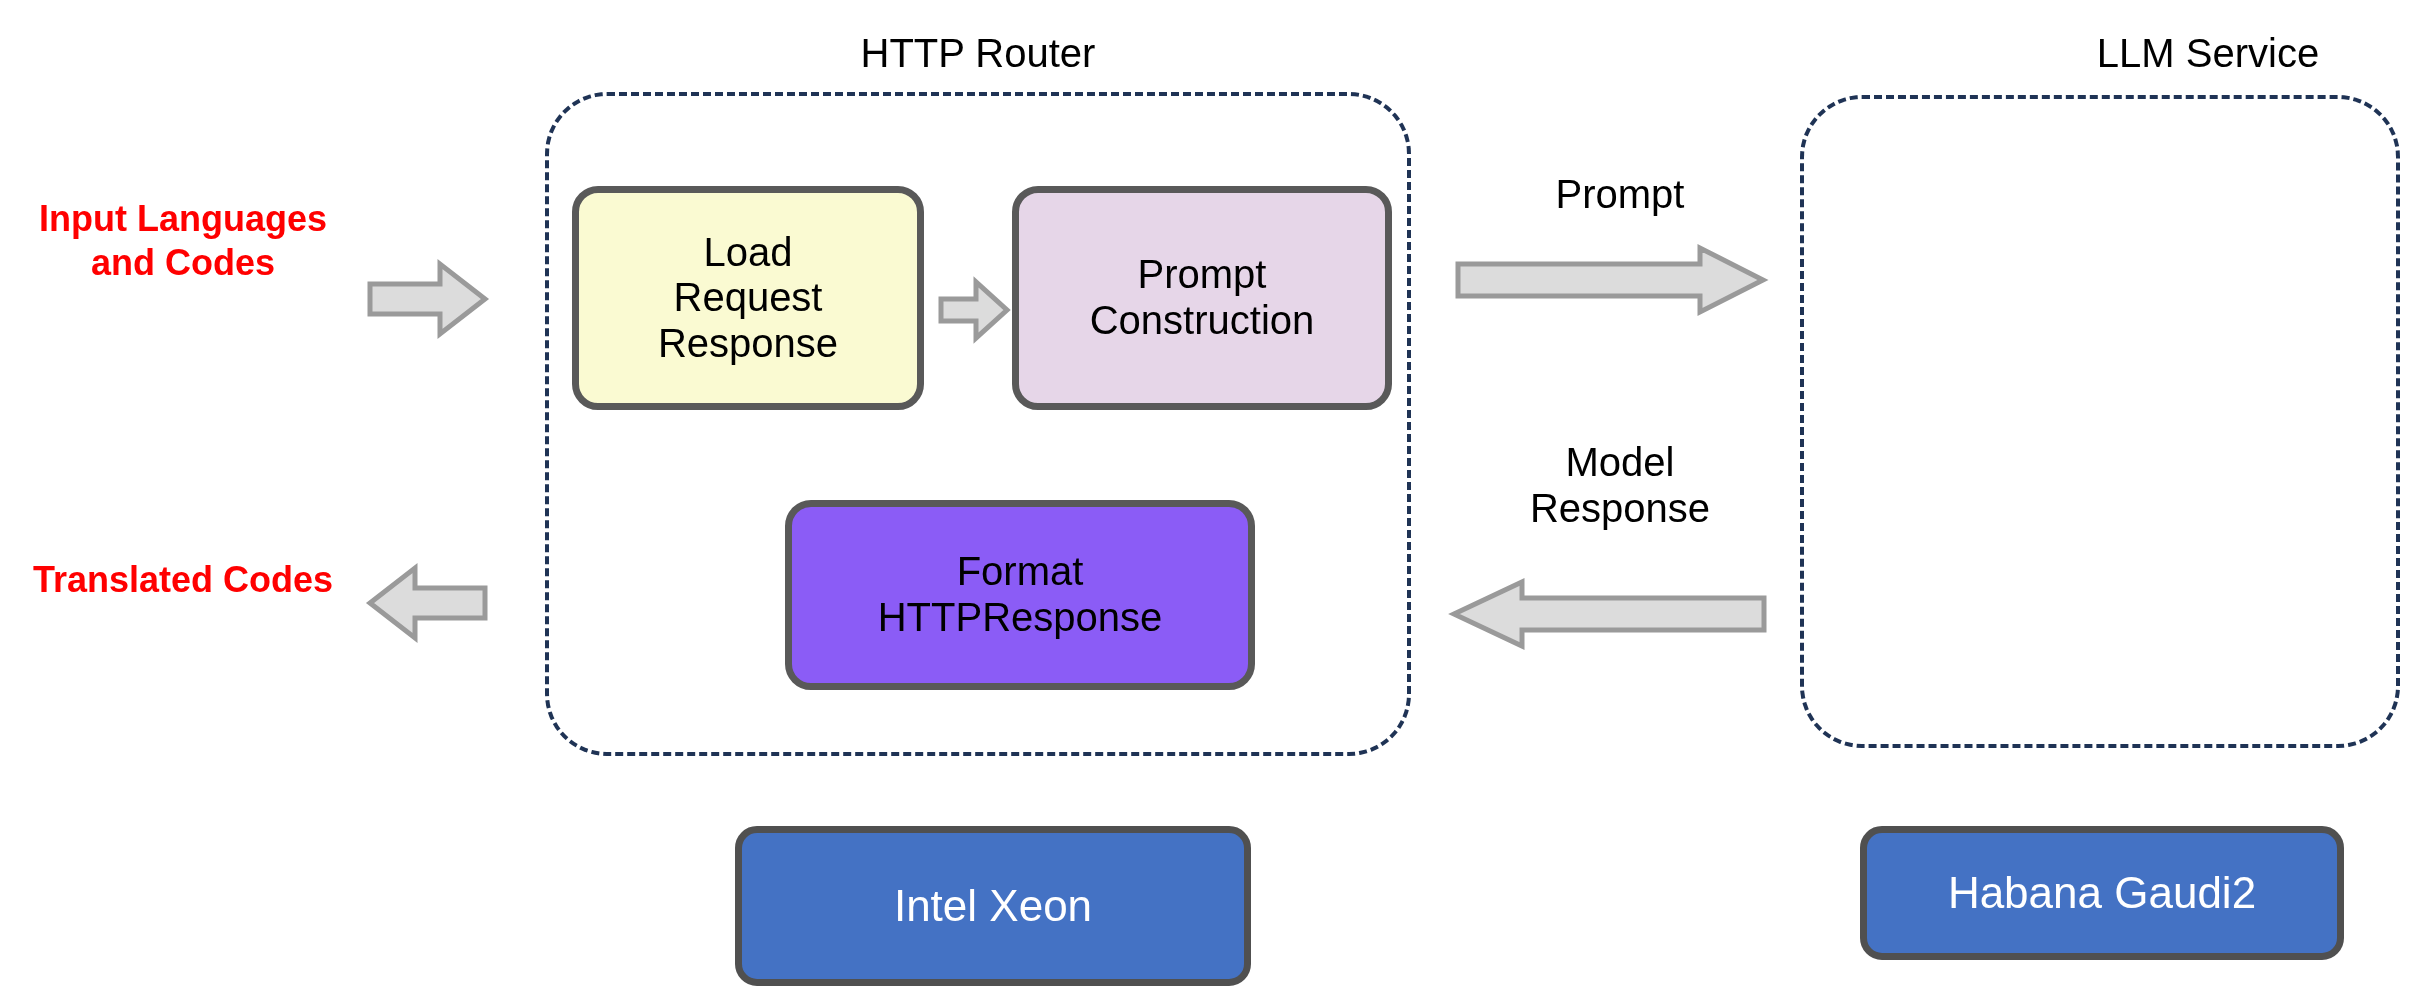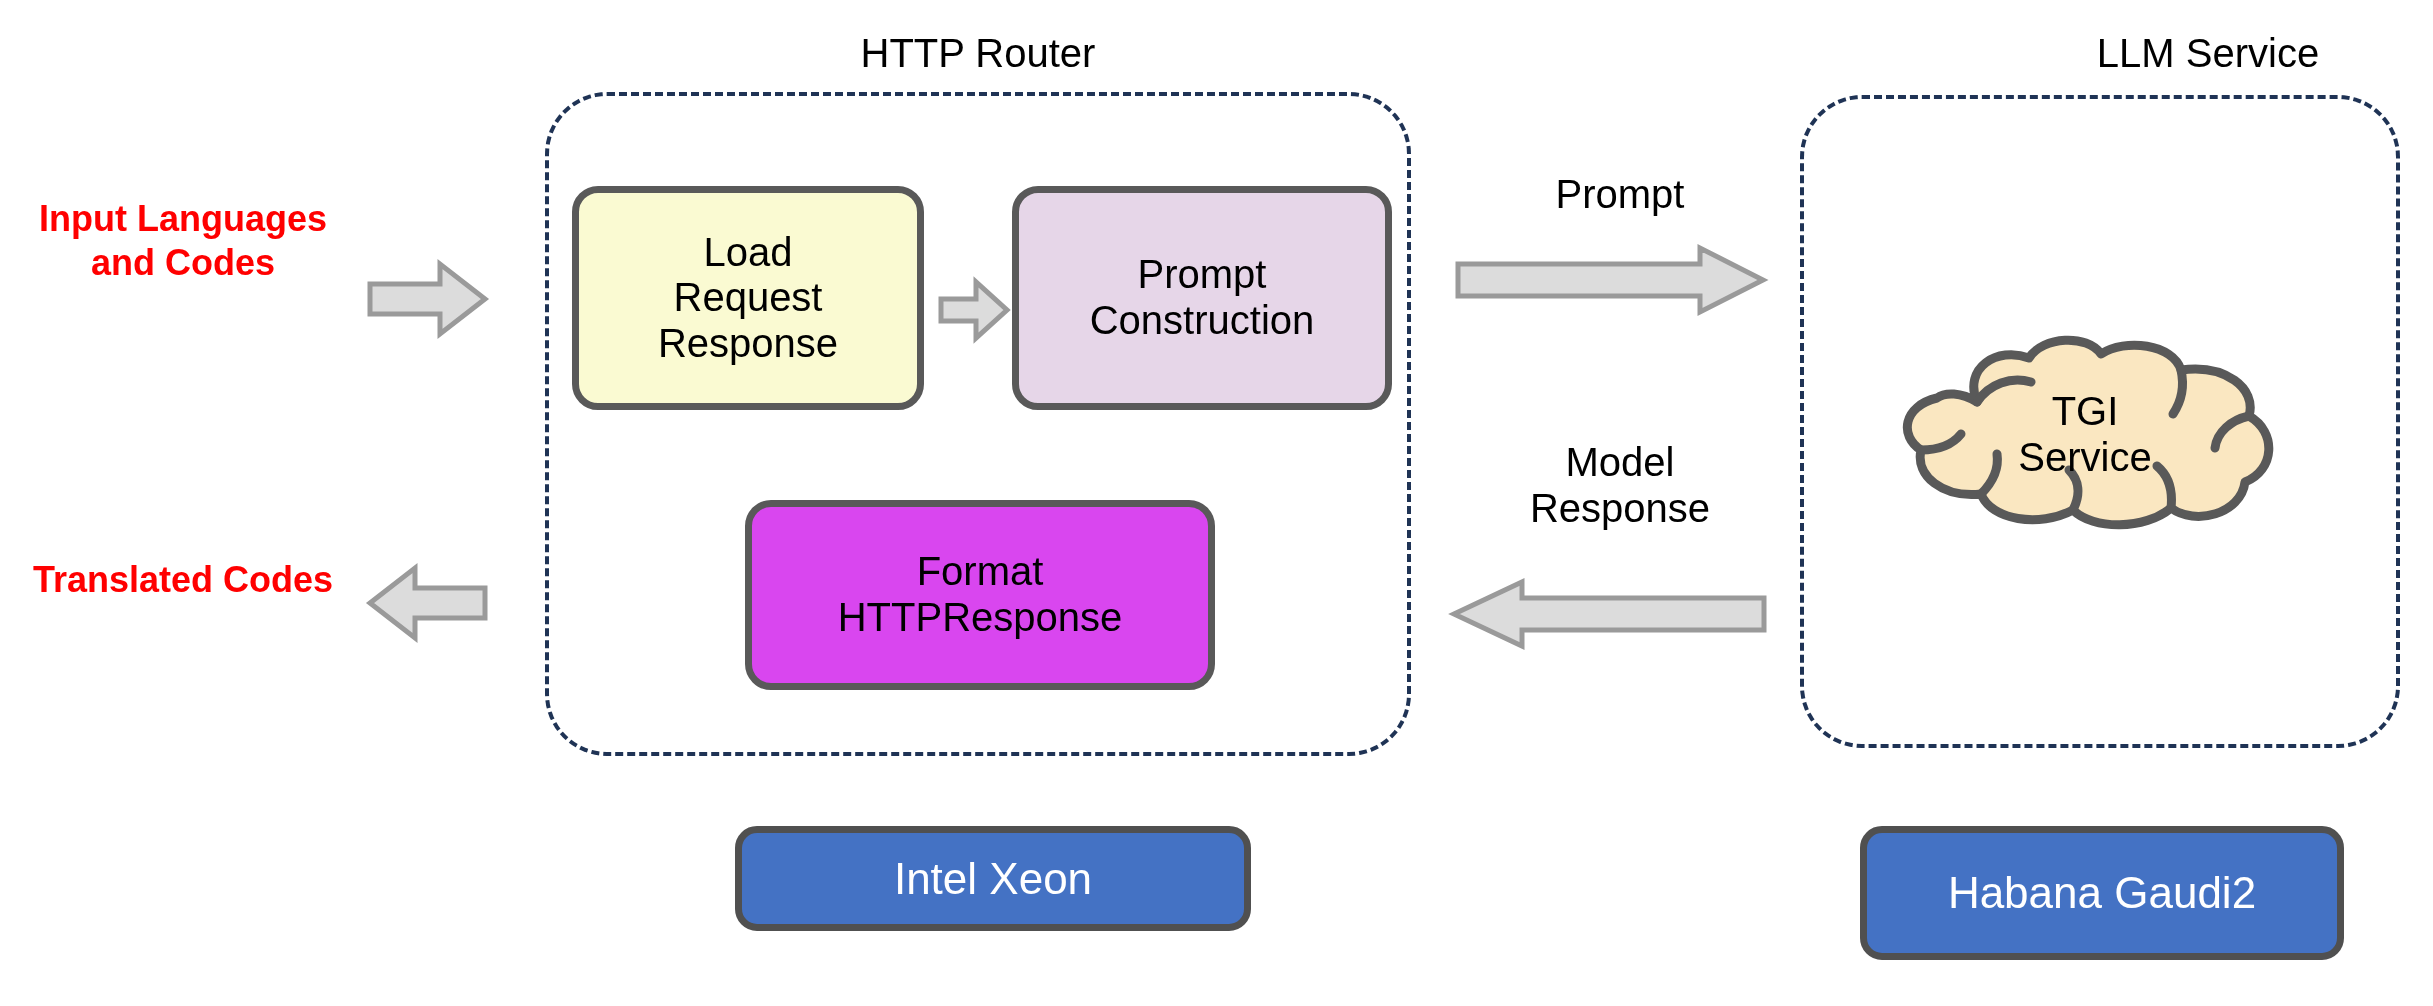--- a/index.html
+++ b/index.html
@@ -24,21 +24,21 @@
 
   
   .proc{
     box-sizing:border-box;border:7px solid #595959;border-radius:26px;
     display:flex;align-items:center;justify-content:center;text-align:center;
     color:#000;font-size:40px;line-height:1.14;
     font-family:"Liberation Sans", sans-serif;
   }
   .proc.yellow{background:#FAFAD2;}
   .proc.purple{background:#E6D6E8;}
-  .proc.mint{background:#d946ef;}
+  .proc.mint{background:#8b5cf6;margin-left:40px;}
 
   
   .platform{
     box-sizing:border-box;background:#4472C4;border:7px solid #505050;
     border-radius:22px;display:flex;align-items:center;justify-content:center;
     color:#ffffff;font-size:44px;white-space:nowrap;
     font-family:"Liberation Sans", sans-serif;
   }
 
   
@@ -119,50 +119,22 @@
 
   <div class="abs flow-label" style="left:1440px;top:440px;width:360px;">Model
 Response</div>
 
   <div class="abs" style="left:1450px;top:578px;">
     <svg width="318" height="72" viewBox="0 0 318 72">
       <polygon points="314,20 72,20 72,4 4,36 72,68 72,52 314,52" fill="#DCDCDC" stroke="#9A9A9A" stroke-width="5" stroke-linejoin="miter"></polygon>
     </svg>
   </div>
 
-  <div class="abs" style="left:1885px;top:340px;">
-    <svg width="400" height="190" viewBox="0 0 400 190">
-      <path d="M92,62
-               C78,28 112,6 144,18
-               C158,-4 202,-6 216,14
-               C240,-2 288,4 296,30
-               C340,24 372,48 364,76
-               C392,92 390,130 360,142
-               C356,174 310,186 286,168
-               C260,190 208,190 188,170
-               C154,188 106,180 96,154
-               C58,158 30,136 36,110
-               C14,96 18,66 52,58
-               C60,52 76,52 92,62 Z" fill="#FAE7C1" stroke="#595959" stroke-width="9" stroke-linejoin="round"></path>
 
-      <path d="M92,62 C104,44 126,36 146,42" fill="none" stroke="#595959" stroke-width="9" stroke-linecap="round"></path>
-      <path d="M296,30 C300,48 296,62 288,74" fill="none" stroke="#595959" stroke-width="9" stroke-linecap="round"></path>
-      <path d="M364,76 C346,80 332,92 330,108" fill="none" stroke="#595959" stroke-width="9" stroke-linecap="round"></path>
-      <path d="M286,168 C288,150 284,136 272,126" fill="none" stroke="#595959" stroke-width="9" stroke-linecap="round"></path>
-      <path d="M188,170 C196,154 194,140 184,130" fill="none" stroke="#595959" stroke-width="9" stroke-linecap="round"></path>
-      <path d="M96,154 C108,142 114,128 112,114" fill="none" stroke="#595959" stroke-width="9" stroke-linecap="round"></path>
-      <path d="M36,110 C54,110 68,104 76,94" fill="none" stroke="#595959" stroke-width="9" stroke-linecap="round"></path>
-    </svg>
-    <div style="position:absolute;left:0;top:0;width:400px;height:190px;display:flex;align-items:center;justify-content:center;">
-      <span style="font-size:40px;line-height:1.14;text-align:center;white-space:pre-line;color:#000;font-family:'Liberation Sans', sans-serif;">TGI
-Service</span>
-    </div>
-  </div>
-
-  <div class="abs platform" style="left:735px;top:826px;width:516px;height:105px;">
+  <div class="abs platform" style="left:735px;top:826px;width:516px;height:160px;">
     <span>Intel Xeon</span>
   </div>
 
   <div class="abs platform" style="left:1860px;top:826px;width:484px;height:134px;">
     <span>Habana Gaudi2</span>
   </div>
 
 </div>
 
 </body></html>

